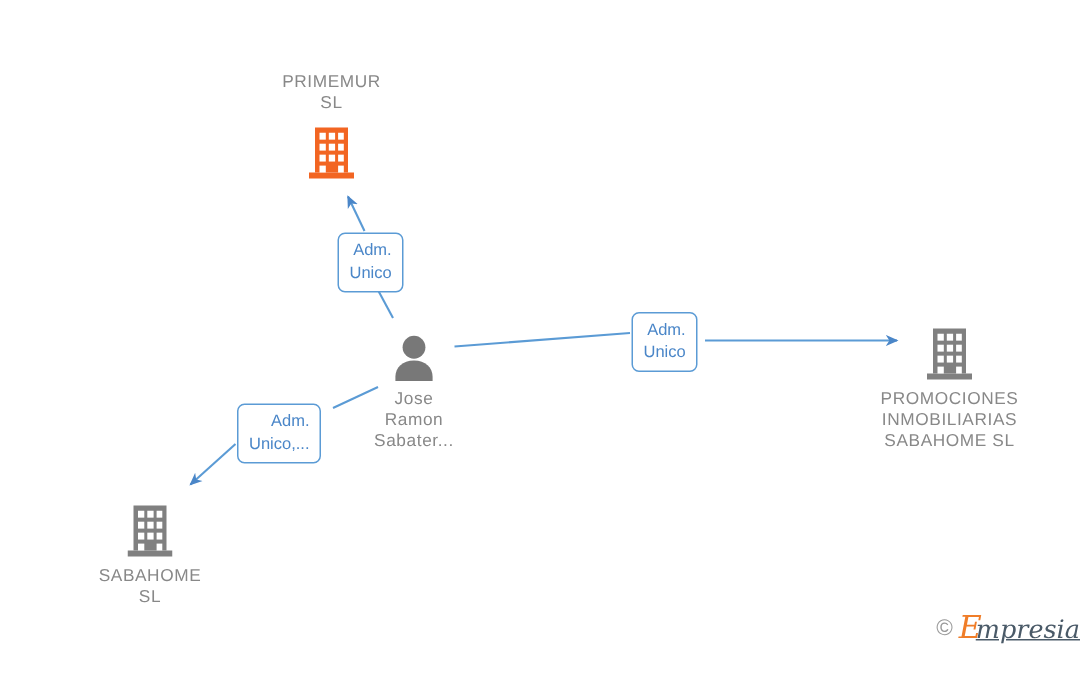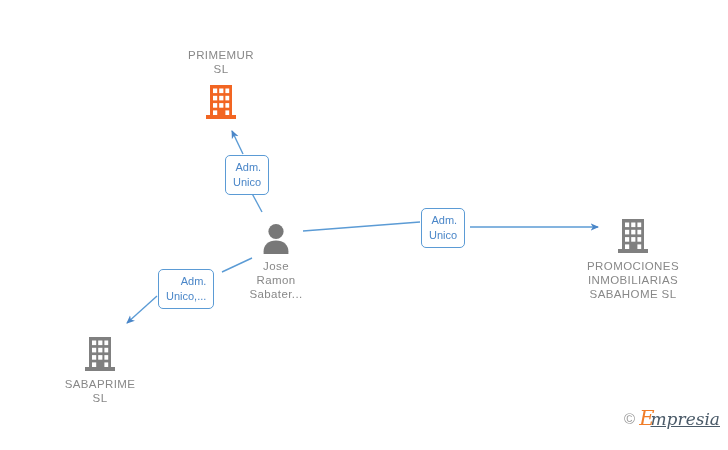--- a/index.html
+++ b/index.html
@@ -210,21 +210,21 @@
         <rect x="7" y="11.8" width="4.2" height="4.6" fill="#ffffff"></rect>
         <rect x="13.2" y="11.8" width="4.2" height="4.6" fill="#ffffff"></rect>
         <rect x="19.4" y="11.8" width="3.8" height="4.6" fill="#ffffff"></rect>
         <rect x="7" y="19.1" width="4.2" height="4.6" fill="#ffffff"></rect>
         <rect x="13.2" y="19.1" width="4.2" height="4.6" fill="#ffffff"></rect>
         <rect x="19.4" y="19.1" width="3.8" height="4.6" fill="#ffffff"></rect>
         <rect x="7" y="26.4" width="4.2" height="4.6" fill="#ffffff"></rect>
         <rect x="19.4" y="26.4" width="3.8" height="4.6" fill="#ffffff"></rect>
       </svg>
     </div>
-    <div class="node-label below">SABAPRIME
+    <div class="node-label below">SABAHOME
 SL</div>
   </div>
 
   <div class="edge-label" style="left:225px; top:155px;">Adm.
 Unico</div>
 
   <div class="edge-label" style="left:421px; top:208px;">Adm.
 Unico</div>
 
   <div class="edge-label" style="left:158px; top:269px;">Adm.

